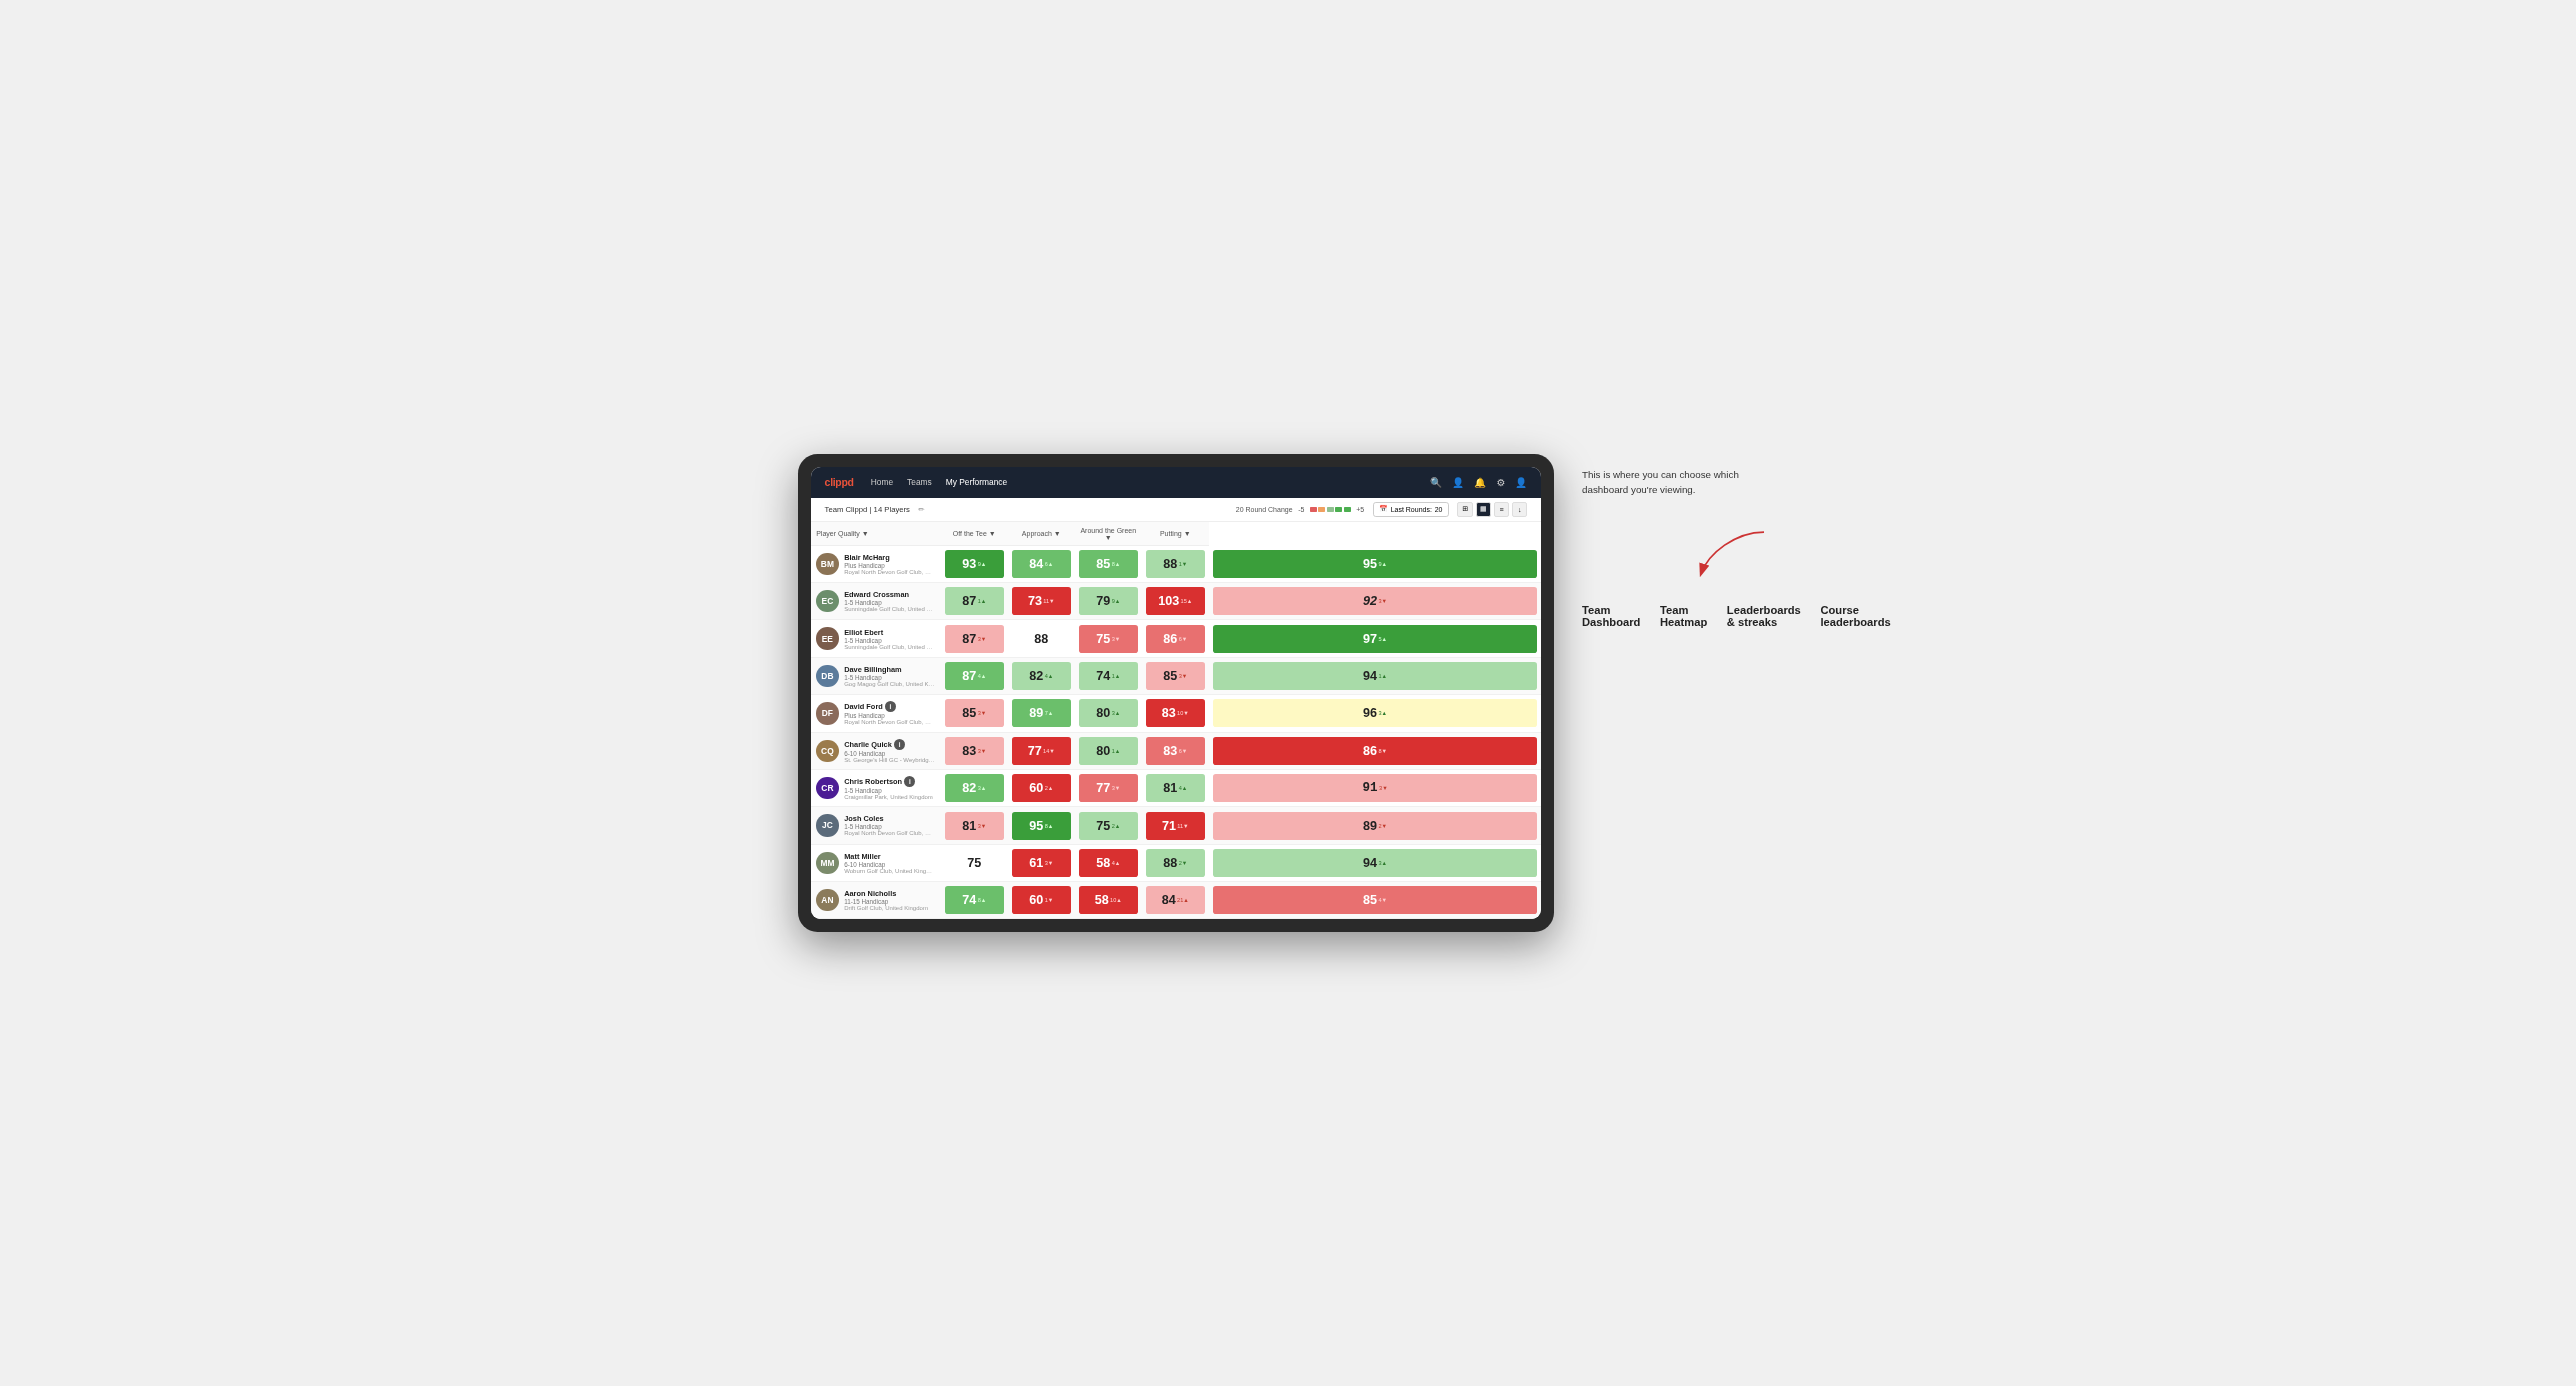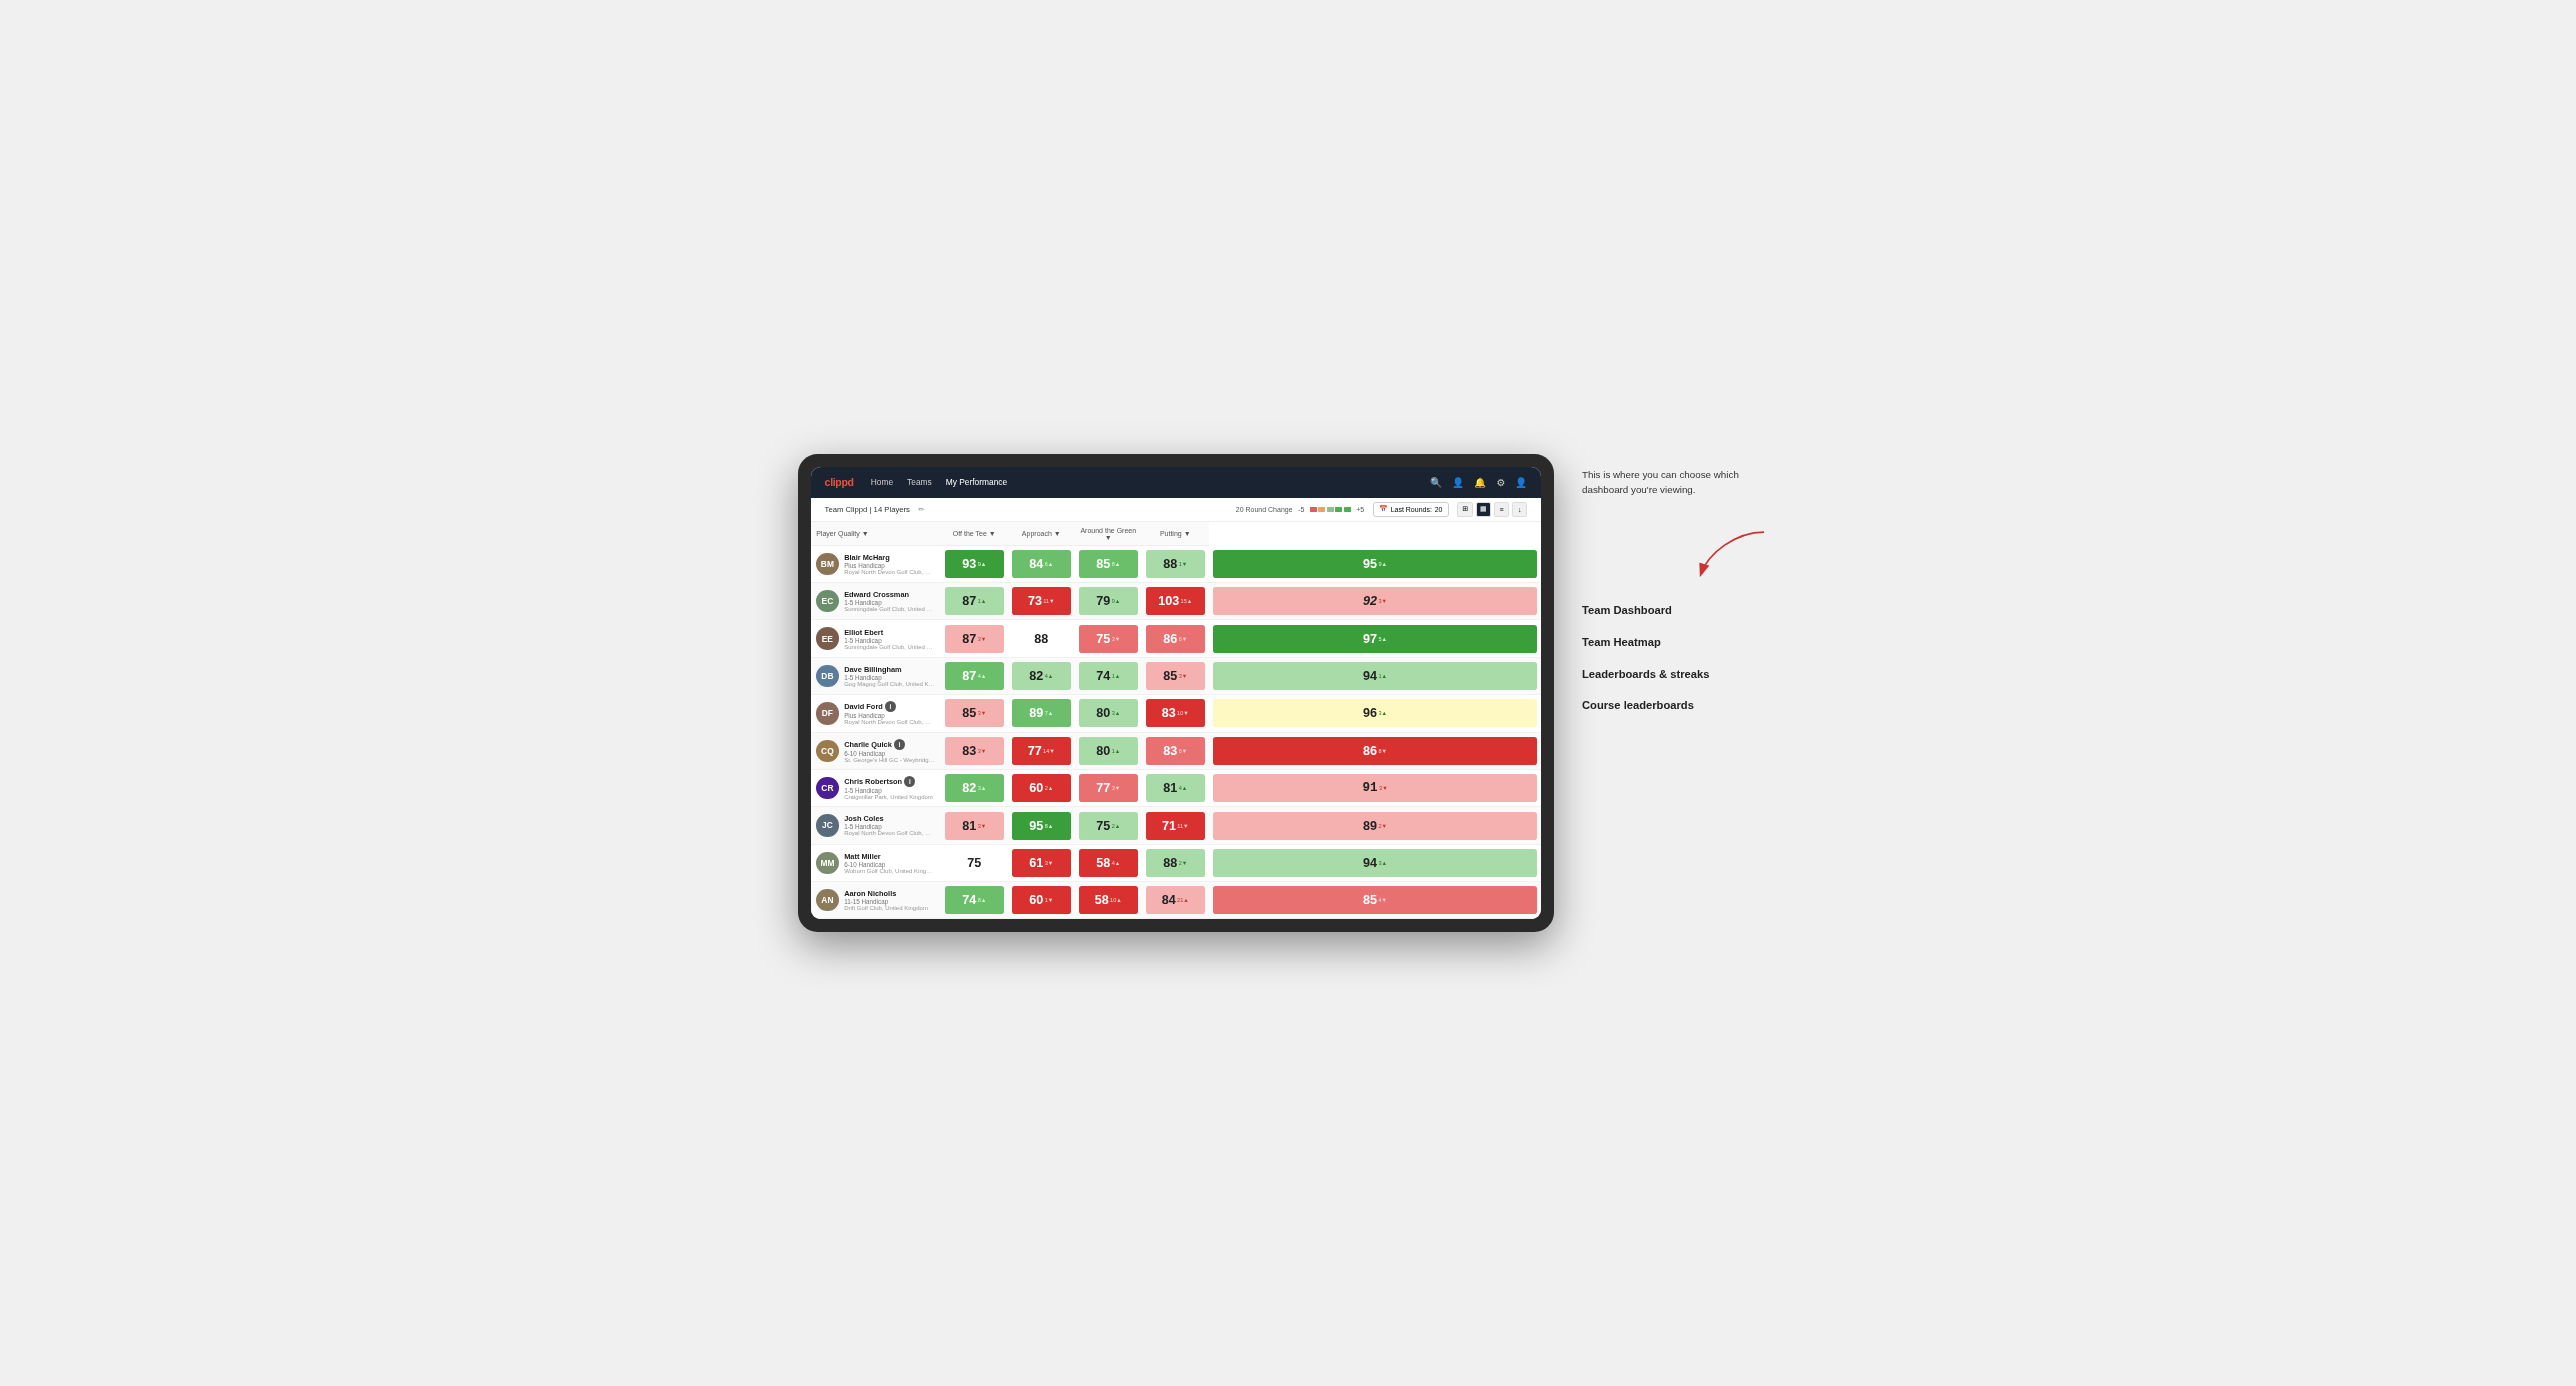--- a/index.html
+++ b/index.html
@@ -315,21 +315,21 @@
     .annotation-note {
       font-size: 9.8px;
       color: #333;
       line-height: 1.5;
       margin-bottom: 28px;
       text-align: left;
     }
 
     .annotation-items {
       display: flex;
-      flex-direction: column;
+      flex-direction: row;
       gap: 19.6px;
       padding-top: 14px;
     }
 
     .annotation-item {
       font-size: 11.2px;
       font-weight: 600;
       color: #222;
     }
 

